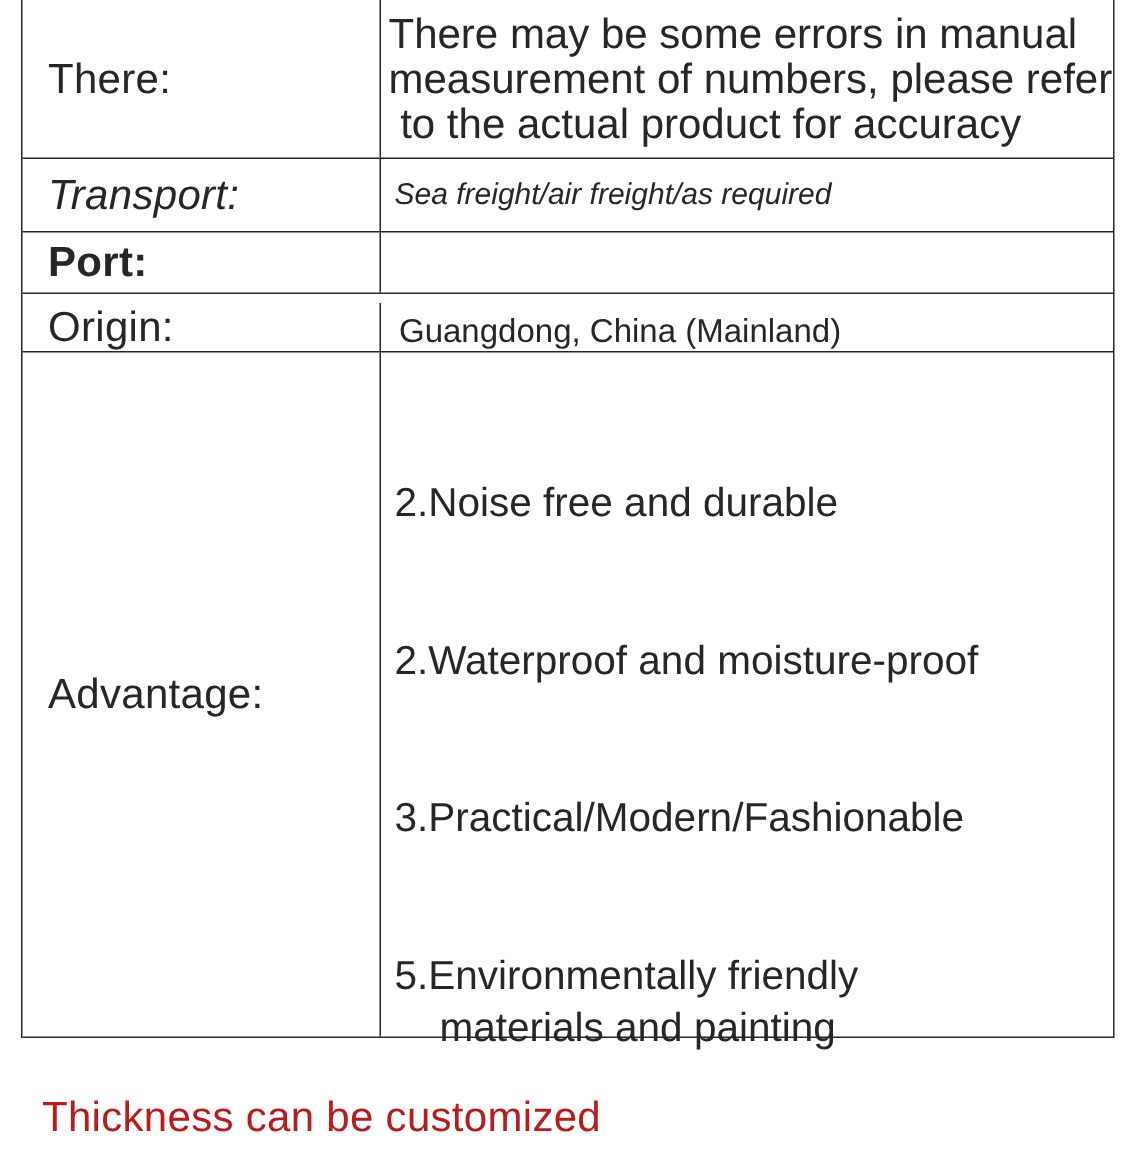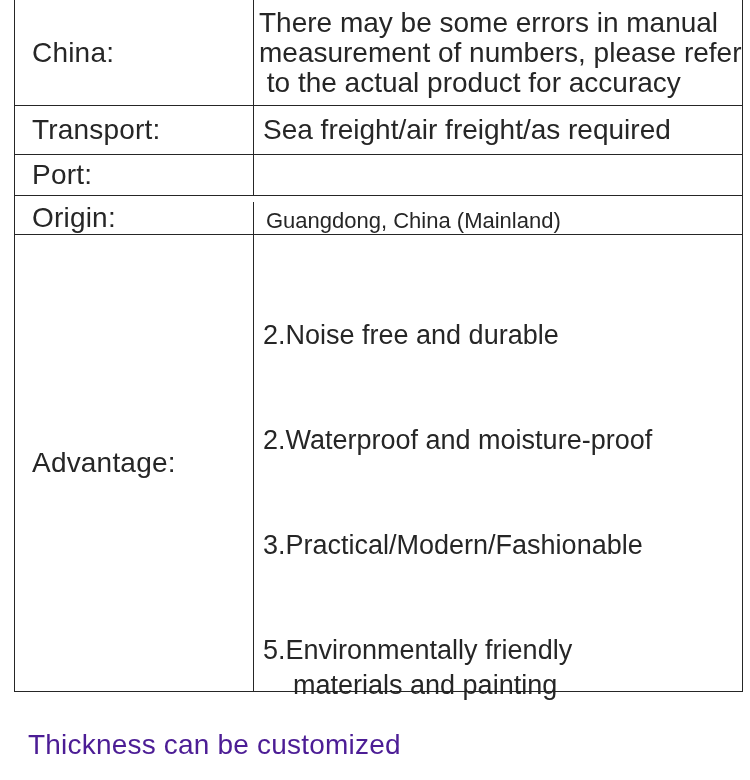--- a/index.html
+++ b/index.html
@@ -19,71 +19,71 @@
     top: 0;
     width: 729px;
     border-left: 1.5px solid #262626;
     border-right: 1.5px solid #262626;
   }
   .row {
     display: flex;
     border-bottom: 1.5px solid #262626;
   }
   .row-pour      { height: 106px; }
-  .row-transport { height: 49px; }
-  .row-port      { height: 41px; }
+  .row-transport { height: 49px; font-style: italic; }
+  .row-port      { height: 41px; font-weight: bold; }
   .row-origin    { height: 39px; align-items: flex-end; }
   .row-advantage { height: 457px; }
 
   .cell-label {
     flex: 0 0 239px;
     border-right: 1.5px solid #262626;
     display: flex;
     align-items: center;
     padding-left: 17px;
     font-size: 28px;
     letter-spacing: 0.2px;
   }
   .cell-value {
     flex: 1 1 auto;
     display: flex;
     align-items: center;
     white-space: pre-wrap;
   }
   .v-pour      { font-size: 28px; line-height: 30px; padding-left: 5px; }
-  .v-transport { font-size: 28px; padding-left: 9px; }
+  .v-transport { font-size: 20px; padding-left: 9px; }
   .v-port      { font-size: 23px; padding-left: 12px; }
   .v-origin    { font-size: 22px; padding-left: 12px; }
 
   .v-advantage {
     display: block;
     padding: 13px 4px 0 9px;
     font-size: 27px;
     line-height: 35px;
   }
   .adv-item { white-space: pre-wrap; }
 
   .footer-note {
     position: absolute;
     left: 28px;
     top: 729px;
     font-size: 28px;
-    color: #4c1d95;
+    color: #b91c1c;
     letter-spacing: 0.2px;
   }
 </style>
 </head>
 <body>
 
 <div class="page">
 
   <div class="spec-table">
 
     <div class="row row-pour">
-      <div class="cell-label">China:</div>
+      <div class="cell-label">There:</div>
       <div class="cell-value v-pour">There may be some errors in manual
 measurement of numbers, please refer
  to the actual product for accuracy</div>
     </div>
 
     <div class="row row-transport">
       <div class="cell-label">Transport:</div>
       <div class="cell-value v-transport">Sea freight/air freight/as required</div>
     </div>
 

